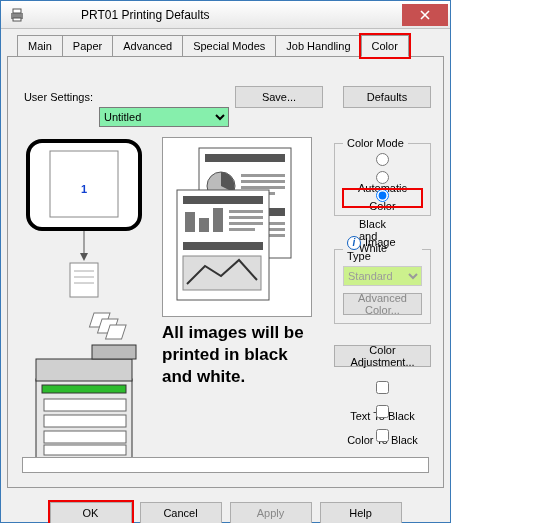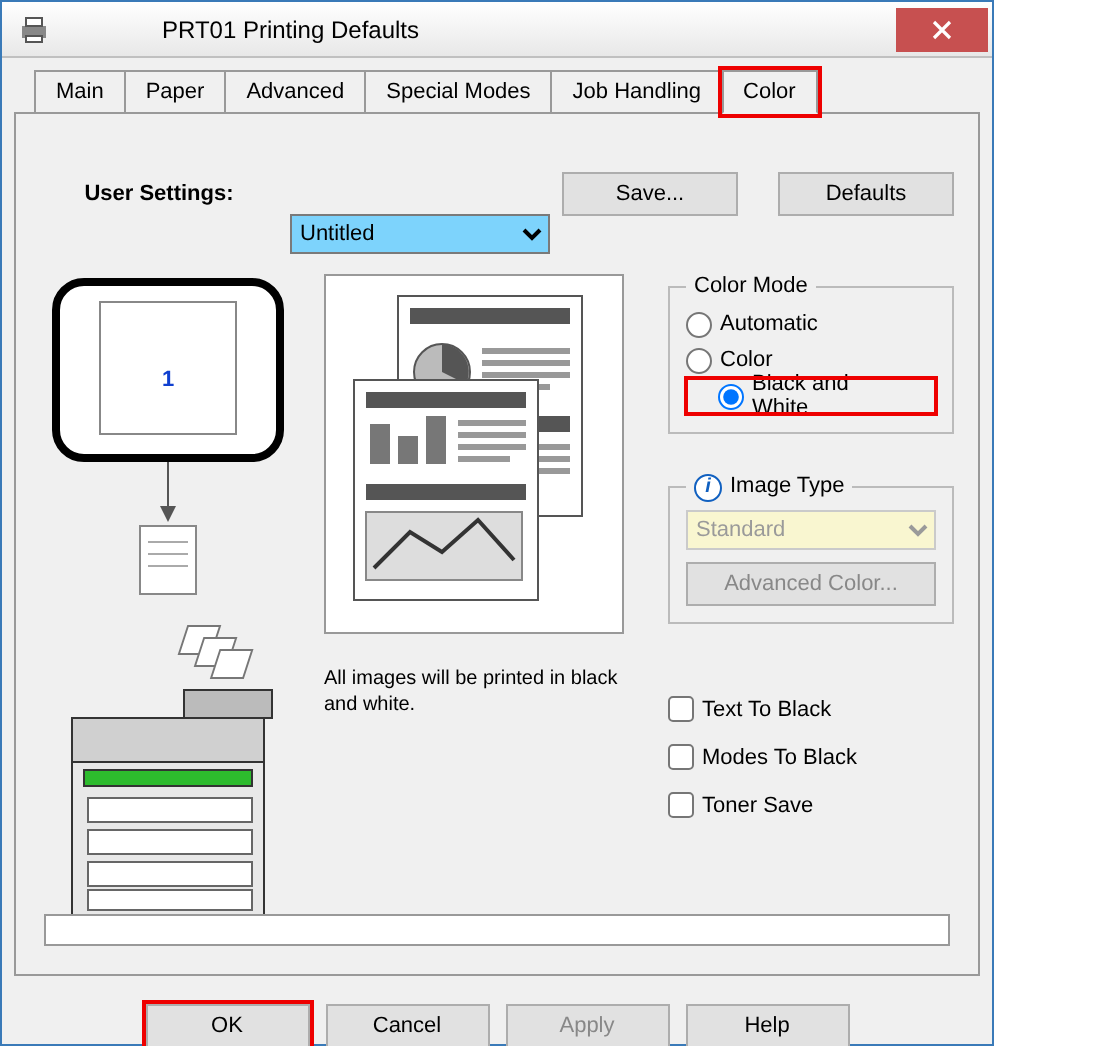--- a/index.html
+++ b/index.html
@@ -1,41 +1,41 @@
 <!DOCTYPE html>
 <html><head>
 <meta charset="utf-8">
 <style>
   * { box-sizing: border-box; font-family: "Segoe UI", Tahoma, sans-serif; font-size: 11px; }
   body { margin: 0; background: #fff; }
-  .window { width: 497px; height: 523px; border: 1px solid #3a7ab8; background: #f0f0f0; position: relative; }
+  .window { width: 451px; height: 523px; border: 1px solid #3a7ab8; background: #f0f0f0; position: relative; }
   .titlebar { height: 28px; background: linear-gradient(#fff,#e8e8e8); display: flex; align-items: center; border-bottom: 1px solid #c0c0c0; position: relative; }
   .titlebar .icon { width: 16px; height: 16px; margin: 0 6px 0 8px; }
   .titlebar .title { flex: 1; color: #000; font-size: 12px; padding-left: 50px; }
   .titlebar .close { width: 46px; height: 22px; background: #c75050; color: #fff; display: flex; align-items: center; justify-content: center; font-size: 14px; margin-right: 2px; cursor: default; }
   .tabstrip { display: flex; padding: 6px 6px 0 16px; background: #f0f0f0; }
   .tab { padding: 4px 10px; background: #f0f0f0; border: 1px solid #999; border-bottom: none; margin-right: -1px; cursor: default; position: relative; }
   .tab.active { background: #f0f0f0; z-index: 2; border-bottom: 1px solid #f0f0f0; margin-bottom: -1px; }
   .tab.highlighted { outline: 2px solid #e00; outline-offset: 0px; }
   .tabbody { margin: 0 6px 6px 6px; border: 1px solid #999; background: #f0f0f0; padding: 10px 12px; height: 432px; position: relative; }
   .settings-row { display: flex; align-items: center; gap: 6px; margin-bottom: 10px; }
-  .settings-row label { text-align: center; width: 155px; font-weight: bold; }
-  .settings-row select { flex: 0 0 130px; height: 20px; background: #7dd3fc; border: 1px solid #7a7a7a; margin-top: 40px; }
+  .settings-row label { text-align: right; width: 155px; }
+  .settings-row select { flex: 0 0 130px; height: 20px; background: #86efac; border: 1px solid #7a7a7a; margin-top: 40px; }
   .btn { height: 22px; background: #e1e1e1; border: 1px solid #adadad; padding: 0 12px; cursor: default; display: inline-flex; align-items: center; justify-content: center; }
   .btn.wide { min-width: 80px; }
   .content { display: flex; gap: 12px; }
   .col-left { width: 130px; }
   .col-mid { width: 160px; }
   .col-right { flex: 1; }
   .preview-printer { width: 128px; height: 330px; }
   .preview-pages { width: 150px; height: 180px; border: 1px solid #999; background: #fff; display:flex; align-items:center; justify-content:center; }
-  .midtext { margin-top: 16px; font-size: 10px; line-height: 1.3; }
+  .midtext { margin-top: 5px; font-size: 17px; line-height: 1.3; font-weight: bold; }
   fieldset { border: 1px solid #bbb; margin: 0 0 20px 0; padding: 4px 8px 8px 8px; }
   legend { padding: 0 4px; }
-  .radio, .check { display: flex; align-items: center; gap: 4px; height: 18px; }
+  .radio, .check { display: flex; align-items: center; gap: 16px; height: 18px; flex-direction: column; }
   .radio input, .check input { margin:0; }
   .opt-highlight { outline: 2px solid #e00; outline-offset: -1px; padding: 0 16px; display:inline-flex; }
   .status-strip { position: absolute; left: 14px; bottom: 14px; right: 14px; height: 16px; background: #fff; border: 1px solid #999; }
   .bottom-bar { display:flex; justify-content:center; gap:8px; padding: 8px 0 10px 0; }
   .bottom-bar .btn { min-width: 82px; }
   .btn.disabled { color: #888; }
   .btn.ok-hl { outline: 2px solid #e00; outline-offset: 0; }
   .info-icn { display:inline-block; width:14px; height:14px; border-radius:50%; background:#fff; border:1px solid #1060c0; color:#1060c0; font-weight:bold; font-style:italic; text-align:center; line-height:12px; font-size:10px; margin-right:4px; }
 </style>
 </head>
@@ -160,37 +160,38 @@
           <span class="opt-highlight">
             <label class="radio">
               <input type="radio" name="cm" checked="" style="">
                 <span>Black and White</span>
             </label>
           </span>
         </fieldset>
 
         <fieldset>
           <legend><span class="info-icn">i</span><span>Image Type</span></legend>
-          <select disabled="" style="width:100%;height:20px;background:#fef9c3;border:1px solid #bbb;color:#777">
+          <select disabled="" style="width:100%;height:20px;background:#bef264;border:1px solid #bbb;color:#777">
             <option>Standard</option>
           </select>
           <div style="height:6px"></div>
           <button class="btn disabled" style="width:100%" disabled="">Advanced Color...</button>
         </fieldset>
 
+        <button class="btn" style="width:100%">Color Adjustment...</button>
 
         <div style="height:14px"></div>
         <label class="check">
             <input type="checkbox" style="">
             <span>Text To Black</span>
           </label>
         <div style="height:6px"></div>
         <label class="check">
             <input type="checkbox" style="">
-            <span>Modes To Black</span>
+            <span>Color To Black</span>
           </label>
         <div style="height:6px"></div>
         <label class="check">
             <input type="checkbox" style="">
             <span>Toner Save</span>
           </label>
       </div>
     </div>
 
     <div class="status-strip"></div>

